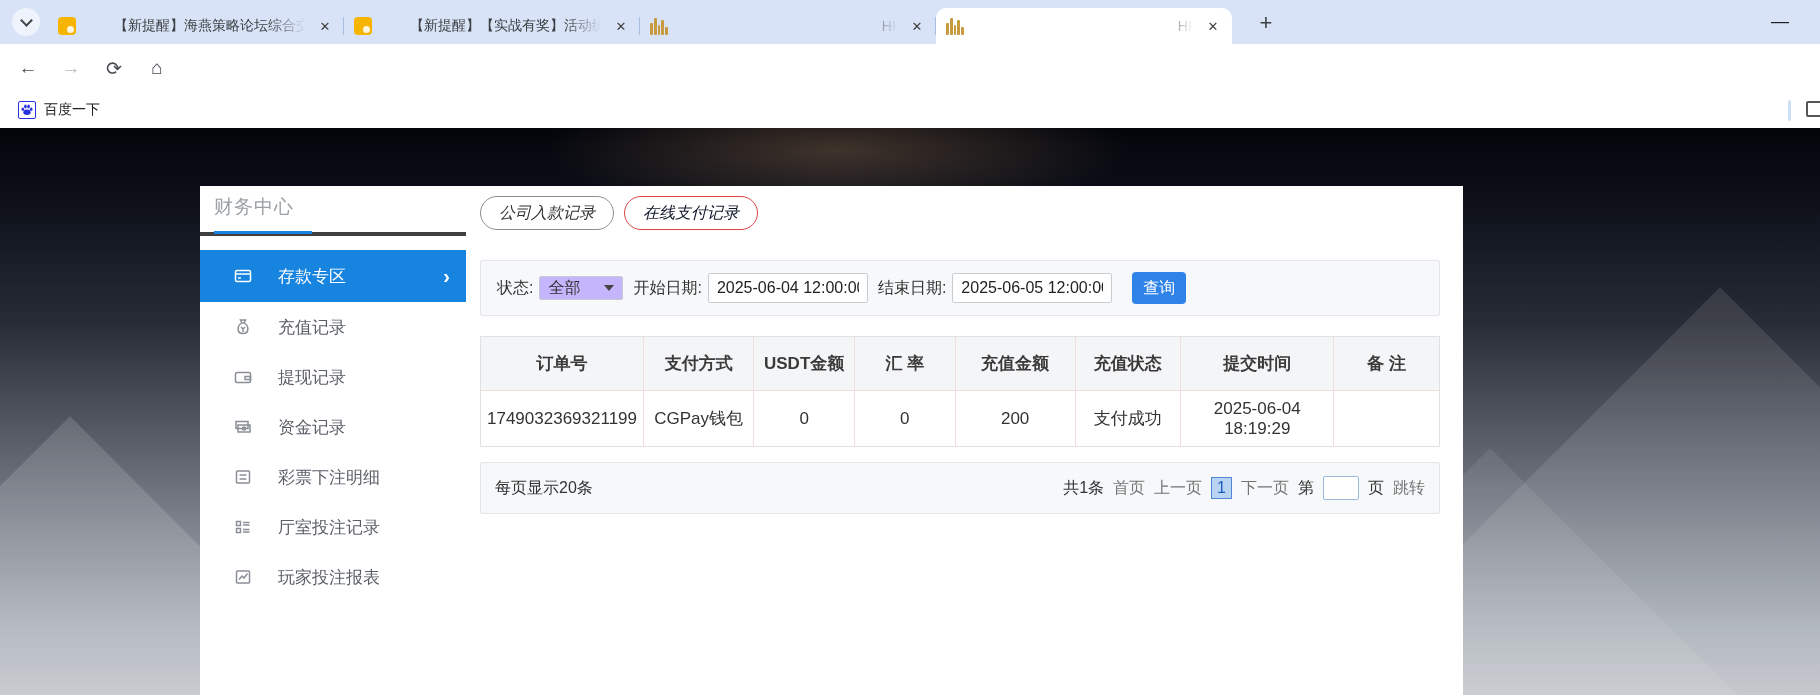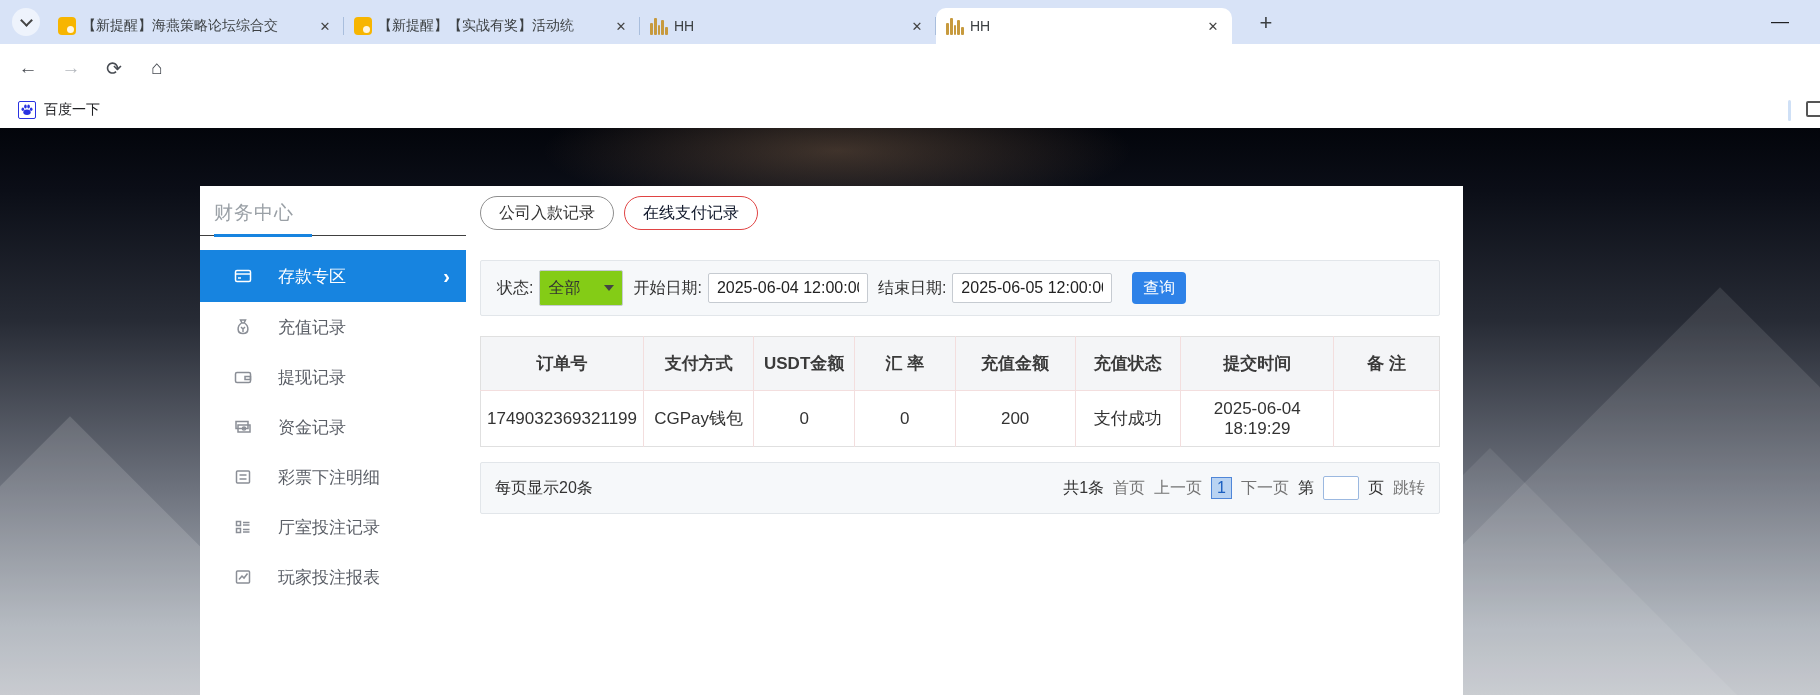--- a/index.html
+++ b/index.html
@@ -8,21 +8,21 @@
   .screen { position:relative; width:1820px; height:695px; background:#fff; }
 
   
   .tabbar { position:absolute; left:0; top:0; width:1820px; height:44px; background:#d8e3f7; }
   .tab-chevron-btn { position:absolute; left:12px; top:8px; width:28px; height:28px; border-radius:50%;
     background:#eef3fc; display:flex; align-items:center; justify-content:center; }
   .chev { width:9px; height:9px; border-right:2px solid #444; border-bottom:2px solid #444;
     transform:rotate(45deg); margin-top:-4px; }
   .tabs { position:absolute; left:48px; top:0; height:44px; display:flex; align-items:flex-end; }
   .tab { position:relative; width:296px; height:36px; display:flex; align-items:center; padding:0 10px;
-    color:#3c4043; font-size:14px; }
+    color:#3c4043; font-size:14px;text-align:right; }
   .tab .t-title { flex:1; margin:0 6px; white-space:nowrap; overflow:hidden;
     -webkit-mask-image:linear-gradient(90deg,#000 82%,transparent 98%);
             mask-image:linear-gradient(90deg,#000 82%,transparent 98%); }
   .tab .t-close { width:18px; height:18px; display:flex; align-items:center; justify-content:center;
     font-size:13px; color:#444; border-radius:50%; }
   .tab.inactive::after { content:""; position:absolute; right:0; top:9px; height:18px; width:1px; background:#a9bedd; }
   .tab.active { background:#fff; height:36px; border-radius:10px 10px 0 0; }
   .favicon-forum { width:18px; height:18px; border-radius:4px; background:#f7b500; position:relative; flex:0 0 18px; }
   .favicon-forum::after { content:""; position:absolute; right:2px; bottom:2px; width:7px; height:7px;
     border-radius:50%; background:#fff6df; }
@@ -70,43 +70,43 @@
   
   .sidebar { position:absolute; left:200px; top:186px; width:266px; height:509px; background:#fff; }
   .sb-header { position:relative; height:58px; background:linear-gradient(180deg,#3cb4ec 0%,#1593dd 45%,#0d7ccc 100%);
     padding:8px 0 0 18px; overflow:hidden; }
   .sb-title { color:#fff; font-size:21px; font-weight:bold; letter-spacing:1px; }
   .sb-sub { color:rgba(255,255,255,.85); font-size:9px; letter-spacing:1.5px; margin-top:2px; }
   .bubble { position:absolute; border-radius:50%; background:rgba(255,255,255,.14); border:2px solid rgba(255,255,255,.18); }
   .bub-1 { width:34px; height:34px; right:28px; top:6px; }
   .bub-2 { width:16px; height:16px; right:70px; top:30px; }
   .bub-3 { width:22px; height:22px; right:8px; top:36px; }
-  .sb-section { position:relative; height:50px; padding:14px 0 0 14px; border-bottom:1px solid #404040; }
+  .sb-section { position:relative; height:50px; padding:8px 0 0 14px; border-bottom:4px solid #404040; }
   .sb-section-label { font-size:19px; color:#9aa0a6; letter-spacing:1px; }
   .sb-section::after { content:""; position:absolute; left:14px; bottom:-2px; width:98px; height:3px; background:#1784e0; }
   .menu { list-style:none; margin-top:14px; }
   .menu li { position:relative; height:50px; display:flex; align-items:center; font-size:17px; color:#5a5e66; cursor:pointer; }
   .menu li .m-ico { position:absolute; left:34px; width:18px; height:18px; color:#8a8e96; display:flex; }
   .menu li .m-label { position:absolute; left:78px; }
   .menu li.active { height:52px; background:#1784e0; color:#fff; }
   .menu li.active .m-ico { color:#fff; }
   .menu li.active .m-chevron { position:absolute; right:16px; font-size:20px; color:#fff; font-weight:bold; }
   .menu svg { width:18px; height:18px; }
 
   
   .content { position:absolute; left:466px; top:186px; width:997px; height:509px; background:#fff; }
   .pills { position:absolute; left:14px; top:10px; display:flex; gap:10px; }
   .pill { height:34px; padding:0 18px; border-radius:17px; background:#fff; border:1px solid #8f8f8f;
-    font-size:16px; color:#333; display:flex; align-items:center; }
+    font-size:16px; color:#333; display:flex; align-items:center;font-style:italic; }
   .pill.active { border-color:#e04343; color:#0f172a; }
 
   .filterbar { position:absolute; left:14px; top:74px; width:960px; height:56px; background:#f6f8fa;
     border:1px solid #e2e6ea; border-radius:2px; display:flex; align-items:center; padding:0 12px; gap:6px; font-size:16px; }
   .f-label { color:#333; margin-left:4px; }
-  .f-select { width:84px; height:36px; background:#84cc16; border:1px solid #c6cbd1; border-radius:2px;
+  .f-select { width:84px; height:24px; background:#c4b5fd; border:1px solid #c6cbd1; border-radius:2px;
     display:flex; align-items:center; justify-content:space-between; padding:0 8px; }
   .f-caret { width:0; height:0; border-left:5px solid transparent; border-right:5px solid transparent; border-top:6px solid #444; }
   .f-input { width:160px; height:30px; border:1px solid #c6cbd1; border-radius:2px; font-size:16px; color:#222;
     padding:0 8px; background:#fff; font-family:"Liberation Sans","DejaVu Sans",sans-serif; }
   .query-btn { width:54px; height:32px; margin-left:14px; background:#2e82e8; color:#fff; border:none; border-radius:4px;
     font-size:16px; cursor:pointer; font-family:"Liberation Sans","DejaVu Sans",sans-serif; }
 
   .rec-table { position:absolute; left:14px; top:150px; width:960px; border-collapse:collapse;
     border:1px solid #e0e0e0; font-size:17px; table-layout:fixed; }
   .rec-table th { height:54px; background:#f4f5f7; color:#3a3a3a; font-weight:bold; border-right:1px solid #f3dede;

